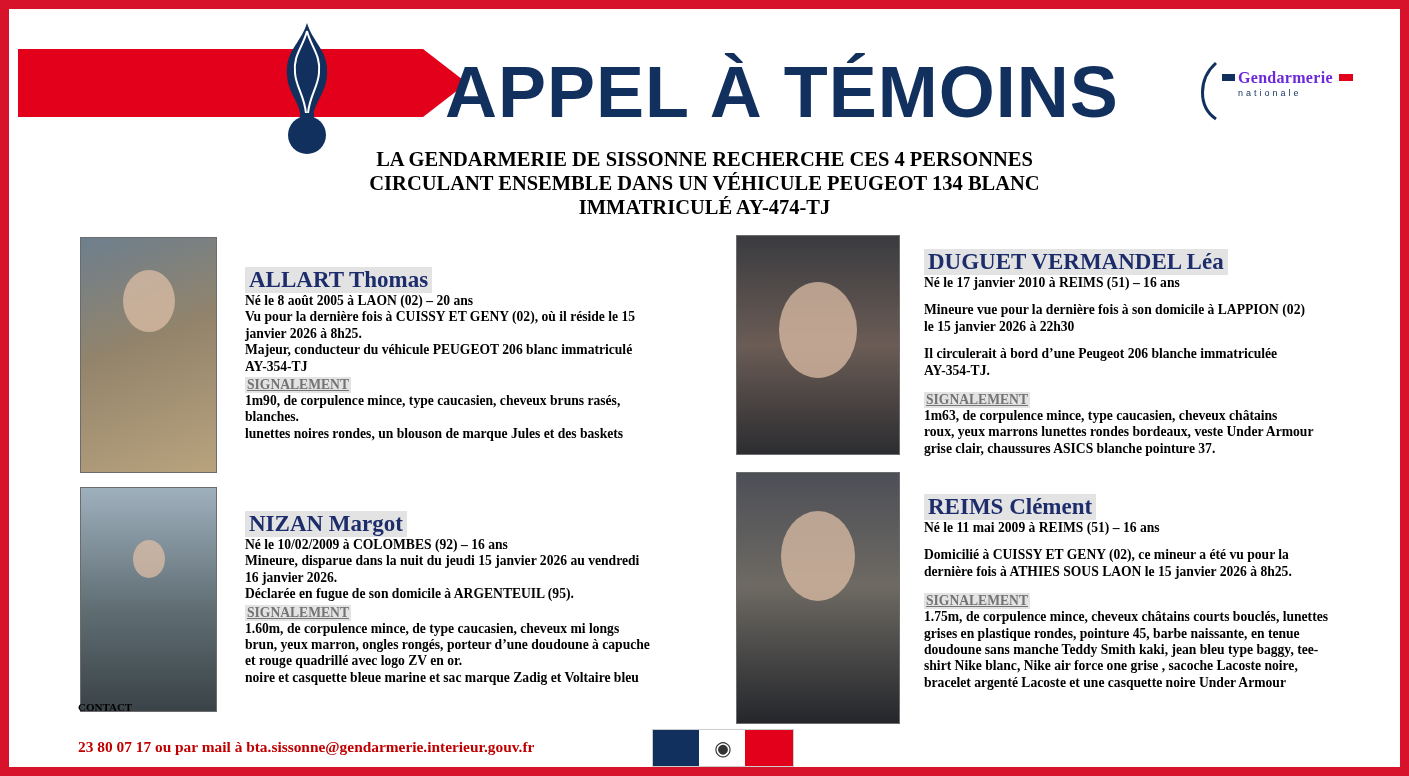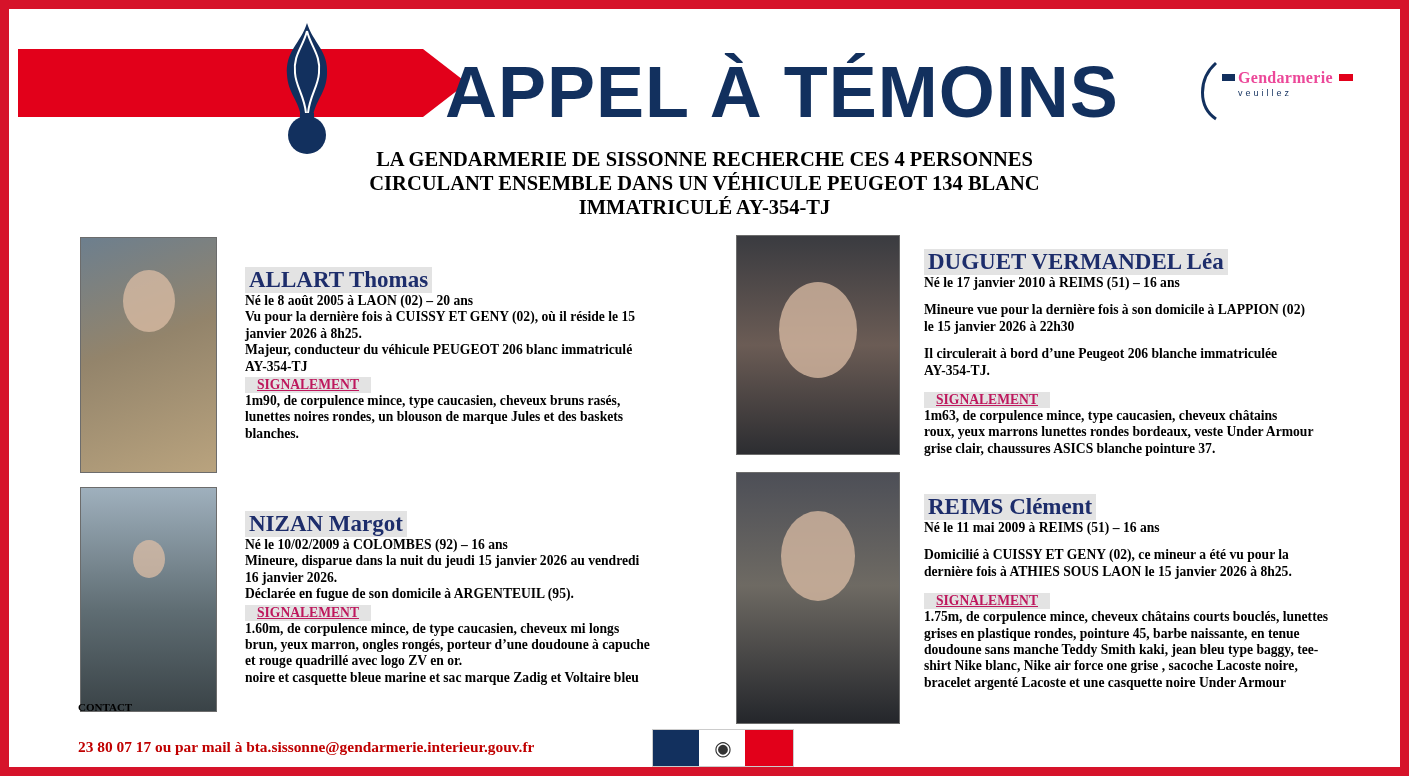--- a/index.html
+++ b/index.html
@@ -42,21 +42,21 @@
     position:absolute;left:0;right:0;top:138px;
     text-align:center;
     font-family:"Liberation Serif", serif;
     font-weight:bold;font-size:20.5px;line-height:24px;color:#000;
   }
   .logo{
     position:absolute;right:40px;top:52px;width:168px;height:62px;
   }
   .logo .txt1{
     position:absolute;left:46px;top:8px;font-family:"Liberation Serif",serif;
-    font-size:16px;color:#ec4899;font-weight:bold;letter-spacing:.3px;
+    font-size:16px;color:#6d28d9;font-weight:bold;letter-spacing:.3px;
   }
   .logo .txt2{
     position:absolute;left:46px;top:27px;font-family:"Liberation Sans",sans-serif;
     font-size:9px;color:#12305e;letter-spacing:3px;
   }
   .logo .bar-b{position:absolute;left:30px;top:13px;width:13px;height:7px;background:#12305e;}
   .logo .bar-r{position:absolute;left:147px;top:13px;width:14px;height:7px;background:#e2001a;}
   
   .content{
     position:absolute;left:9px;right:9px;top:220px;bottom:9px;
@@ -76,22 +76,22 @@
     font-family:"Liberation Serif", serif;
     font-weight:bold;font-size:23px;color:#1d2d6b;
     background:#e3e3e3;display:inline-block;padding:0 4px;line-height:26px;
   }
   .line{
     font-family:"Liberation Serif", serif;
     font-weight:bold;font-size:13.6px;line-height:16.4px;color:#000;
   }
   .sig{
     font-family:"Liberation Serif", serif;
-    font-weight:bold;font-size:13.6px;color:#be185d;text-decoration:underline;
-    background:#e3e3e3;display:inline-block;padding:0 12px;text-align:center;
+    font-weight:bold;font-size:13.6px;color:#737373;text-decoration:underline;
+    background:#e3e3e3;display:inline-block;padding:0 2px;text-align:center;
   }
   .gap{height:11px;}
   
   .contact-label{
     position:absolute;left:60px;bottom:45px;
     font-family:Liberation Serif, serif;font-weight:bold;font-size:11px;color:#000;
   }
   .contact-text{
     position:absolute;left:60px;bottom:2px;width:1180px;
     font-family:"Liberation Serif", serif;font-weight:bold;font-size:15.4px;line-height:19px;color:#c00000;
@@ -130,31 +130,31 @@
       <path d="M40 14 C36 30 26 38 28 56 C29 70 37 78 39 96" fill="none" stroke="#ffffff" stroke-width="2"></path>
       <path d="M40 14 C44 30 54 38 52 56 C51 70 43 78 41 96" fill="none" stroke="#ffffff" stroke-width="2"></path>
       <rect x="33" y="96" width="14" height="8" fill="#12305e"></rect>
     </svg>
 
     <div class="title">APPEL À TÉMOINS</div>
 
     <div class="subtitle">
       <div>LA GENDARMERIE DE SISSONNE RECHERCHE CES 4 PERSONNES</div>
       <div>CIRCULANT ENSEMBLE DANS UN VÉHICULE PEUGEOT 134 BLANC</div>
-      <div>IMMATRICULÉ AY-354-TJ</div>
+      <div>IMMATRICULÉ AY-474-TJ</div>
     </div>
 
     <div class="logo">
       <svg viewBox="0 0 168 62" width="168" height="62">
         <path d="M24 2 C6 18 6 46 24 58" fill="none" stroke="#12305e" stroke-width="3"></path>
       </svg>
       <div class="bar-b"></div>
       <div class="bar-r"></div>
       <div class="txt1">Gendarmerie</div>
-      <div class="txt2">veuillez</div>
+      <div class="txt2">nationale</div>
     </div>
   </div>
 
   <div class="content">
 
     <div class="col col-left">
 
       <div class="photo ph-allart">
         <div class="photo-inner p1">
           <div class="face" style="top:32px;width:52px;height:62px;"></div>
@@ -162,22 +162,22 @@
       </div>
       <div class="txt" style="left:165px;top:38px;width:525px;">
         <div class="name">ALLART Thomas</div>
         <div class="line">Né le 8 août 2005 à LAON (02) – 20 ans</div>
         <div class="line">Vu pour la dernière fois à CUISSY ET GENY (02), où il réside  le 15</div>
         <div class="line">janvier 2026 à 8h25.</div>
         <div class="line">Majeur, conducteur du véhicule PEUGEOT 206 blanc immatriculé</div>
         <div class="line">AY-354-TJ</div>
         <div class="sig">SIGNALEMENT</div>
         <div class="line">1m90, de  corpulence mince, type caucasien, cheveux bruns rasés,</div>
+        <div class="line">blanches.</div>
         <div class="line">lunettes noires rondes, un blouson de marque Jules et des baskets</div>
-        <div class="line">blanches.</div>
       </div>
 
       <div class="photo ph-nizan">
         <div class="photo-inner p2">
           <div class="face" style="top:52px;width:32px;height:38px;"></div>
         </div>
       </div>
       <div class="txt" style="left:165px;top:282px;width:525px;">
         <div class="name">NIZAN Margot</div>
         <div class="line">Né le 10/02/2009 à COLOMBES (92) – 16 ans</div>

